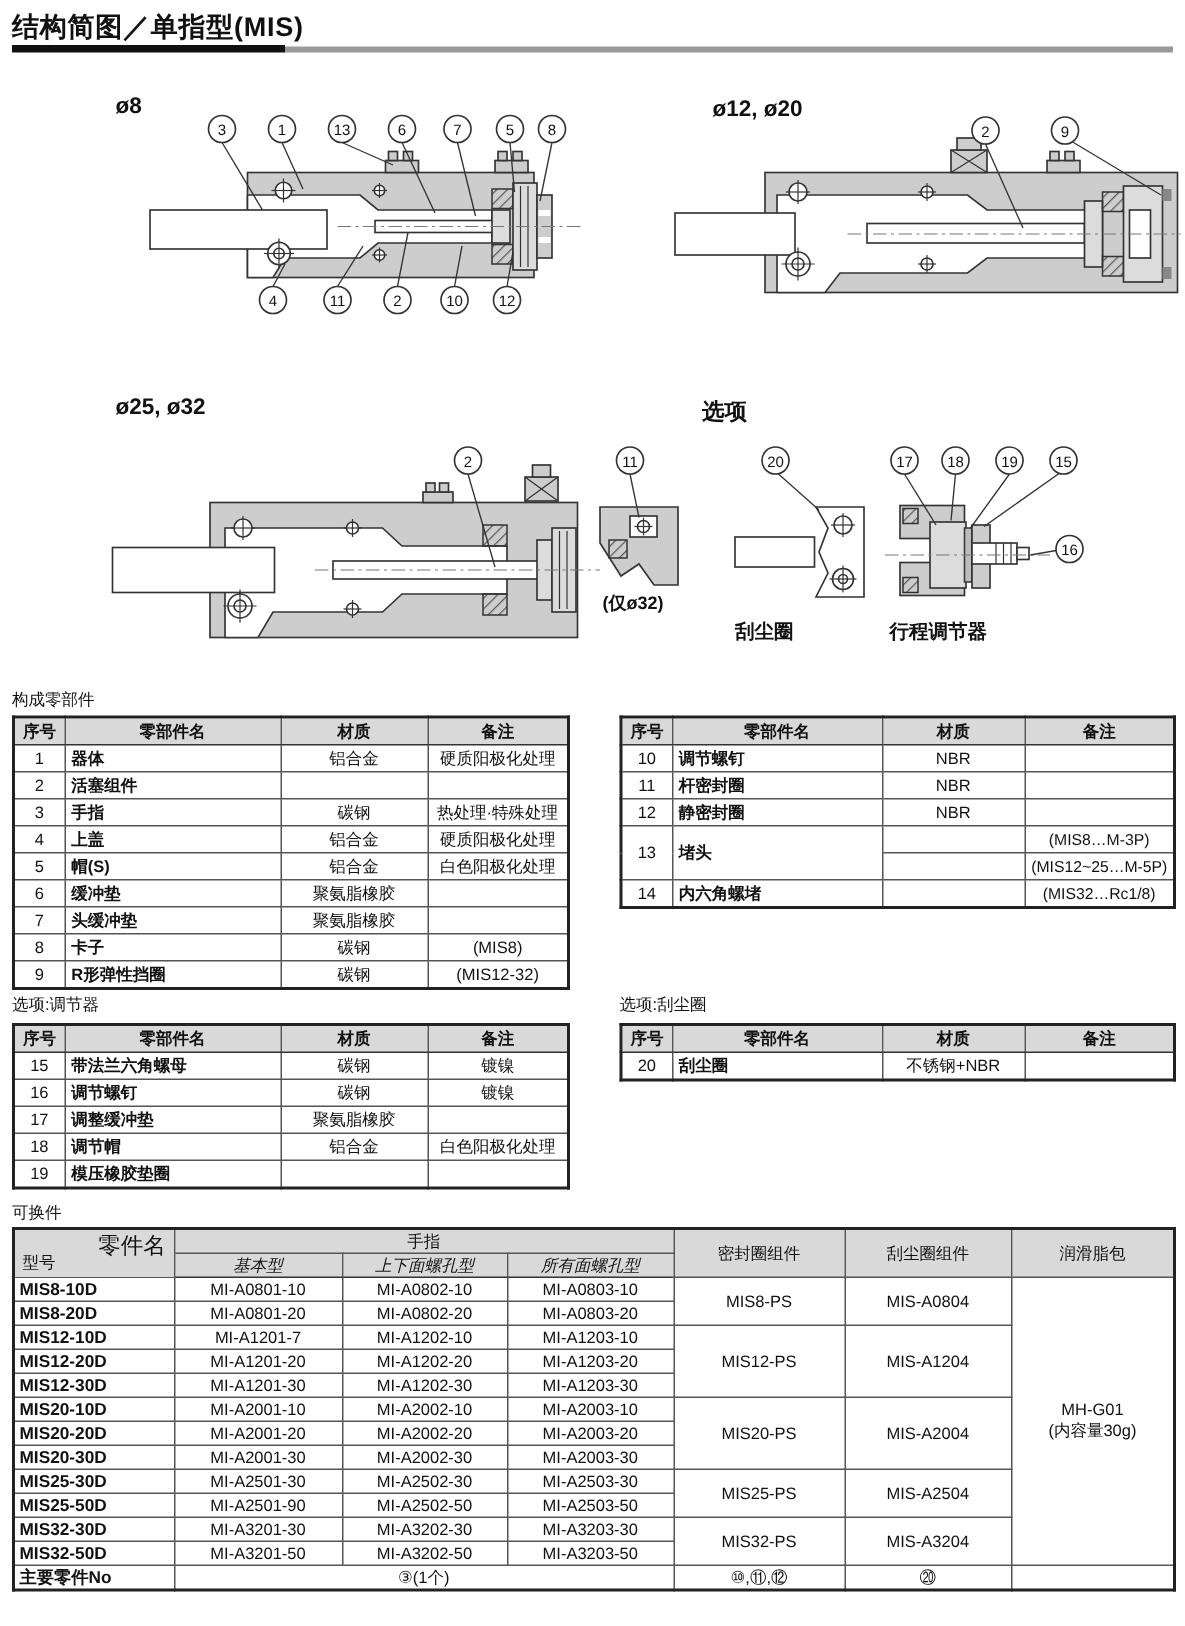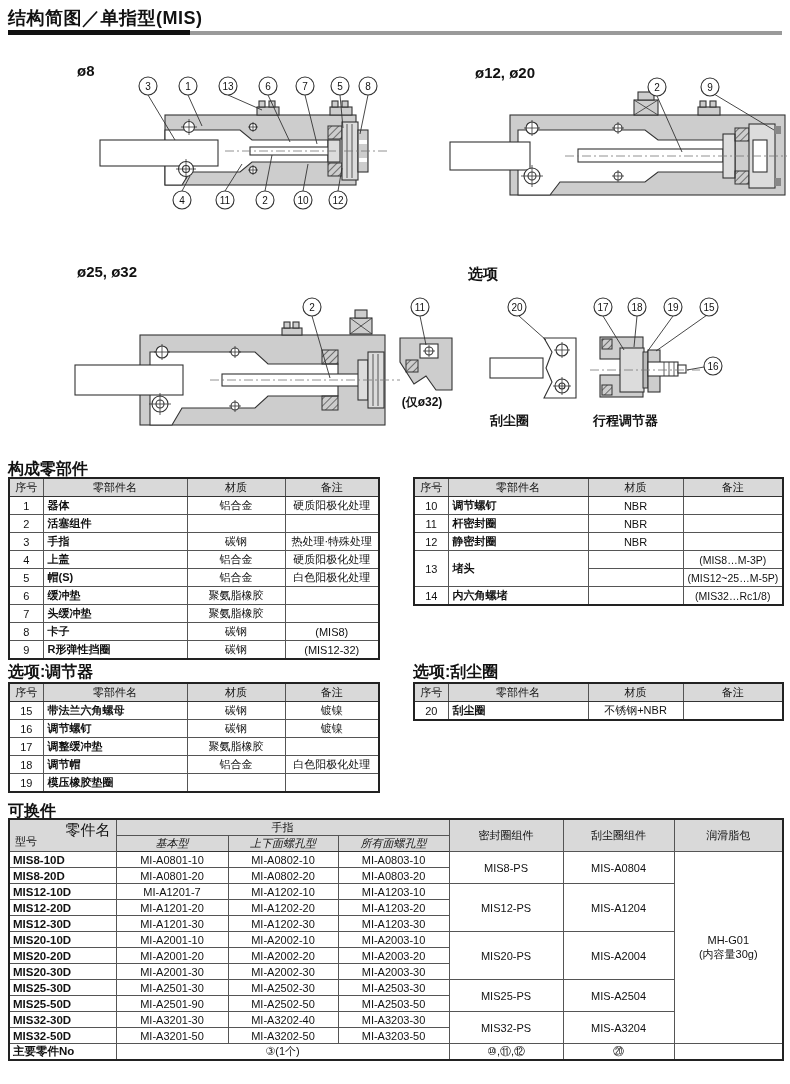--- a/index.html
+++ b/index.html
@@ -4,39 +4,39 @@
 <style>
   html,body{margin:0;padding:0;background:#fff;}
   body{width:790px;height:1084px;position:relative;font-family:"Liberation Sans","DejaVu Sans",sans-serif;color:#111;}
   .abs{position:absolute;}
   
   .title{left:8px;top:6px;font-size:18px;font-weight:bold;letter-spacing:.5px;}
   .rule-black{left:8px;top:30px;width:182px;height:5px;background:#111;}
   .rule-gray{left:190px;top:31px;width:592px;height:4px;background:#9a9a9a;}
   
   .dlabel{font-size:15px;font-weight:bold;margin-left:20px;}
-  .sect{font-size:16px;font-weight:bold;}
+  .sect{font-size:11px;font-weight:normal;}
   .cap{font-size:13px;font-weight:bold;}
   
   svg{overflow:visible;}
   .oln{fill:#cdcdcd;stroke:#333;stroke-width:1.1;}
   .dk{fill:#dcdcdc;stroke:#333;stroke-width:1.1;}
   .wht{fill:#fff;stroke:#333;stroke-width:1.1;}
   .hat{fill:url(#hp);stroke:#333;stroke-width:1;}
   .thin{stroke:#333;stroke-width:.8;fill:none;}
   .cen{stroke:#777;stroke-width:.8;stroke-dasharray:9 3 2 3;fill:none;}
   .ltr{stroke:#333;stroke-width:.9;}
   .co circle{fill:#fff;stroke:#333;stroke-width:1.1;}
   .co text{font-size:10px;text-anchor:middle;fill:#111;}
   .note{font-size:12px;font-weight:bold;text-anchor:middle;fill:#111;}
   
   table{border-collapse:collapse;table-layout:fixed;}
   .ctable,.rtable{border:2px solid #222;}
   .ctable th,.ctable td{border:1px solid #555;font-size:11px;height:17px;padding:0 4px;text-align:center;overflow:hidden;white-space:nowrap;}
-  .ctable thead th{background:#d9d9d9;font-weight:normal;border-bottom:1.5px solid #333;}
+  .ctable thead th{background:#d9d9d9;font-weight:bold;border-bottom:1.5px solid #333;}
   td.nm{text-align:left;font-weight:bold;}
   td.sm{font-size:10.5px;}
   .rtable th,.rtable td{border:1px solid #555;font-size:11px;height:15px;padding:0 3px;text-align:center;overflow:hidden;white-space:nowrap;}
   .rtable thead th{background:#d9d9d9;font-weight:normal;}
   .rtable thead tr:last-child th{border-bottom:1.5px solid #333;font-style:italic;}
   td.md{text-align:left;font-weight:bold;font-size:11.5px;}
   tr.grp td{border-top:1.8px solid #222;}
   td.grease{white-space:pre-line;font-size:11px;line-height:1.25;}
   th.corner{position:relative;background:
      linear-gradient(to bottom right,rgba(0,0,0,0) 49.5%, #555 49.5%, #555 50.8%, rgba(0,0,0,0) 50.8%), #d9d9d9;}
@@ -632,21 +632,21 @@
       </tr>
       <tr>
         <td class="md">MIS25-50D</td>
         <td>MI-A2501-90</td>
         <td>MI-A2502-50</td>
         <td>MI-A2503-50</td>
       </tr>
       <tr class="grp">
         <td class="md">MIS32-30D</td>
         <td>MI-A3201-30</td>
-        <td>MI-A3202-40</td>
+        <td>MI-A3202-30</td>
         <td>MI-A3203-30</td>
         <td rowspan="2">MIS32-PS</td>
         <td rowspan="2">MIS-A3204</td>
       </tr>
       <tr>
         <td class="md">MIS32-50D</td>
         <td>MI-A3201-50</td>
         <td>MI-A3202-50</td>
         <td>MI-A3203-50</td>
       </tr>

